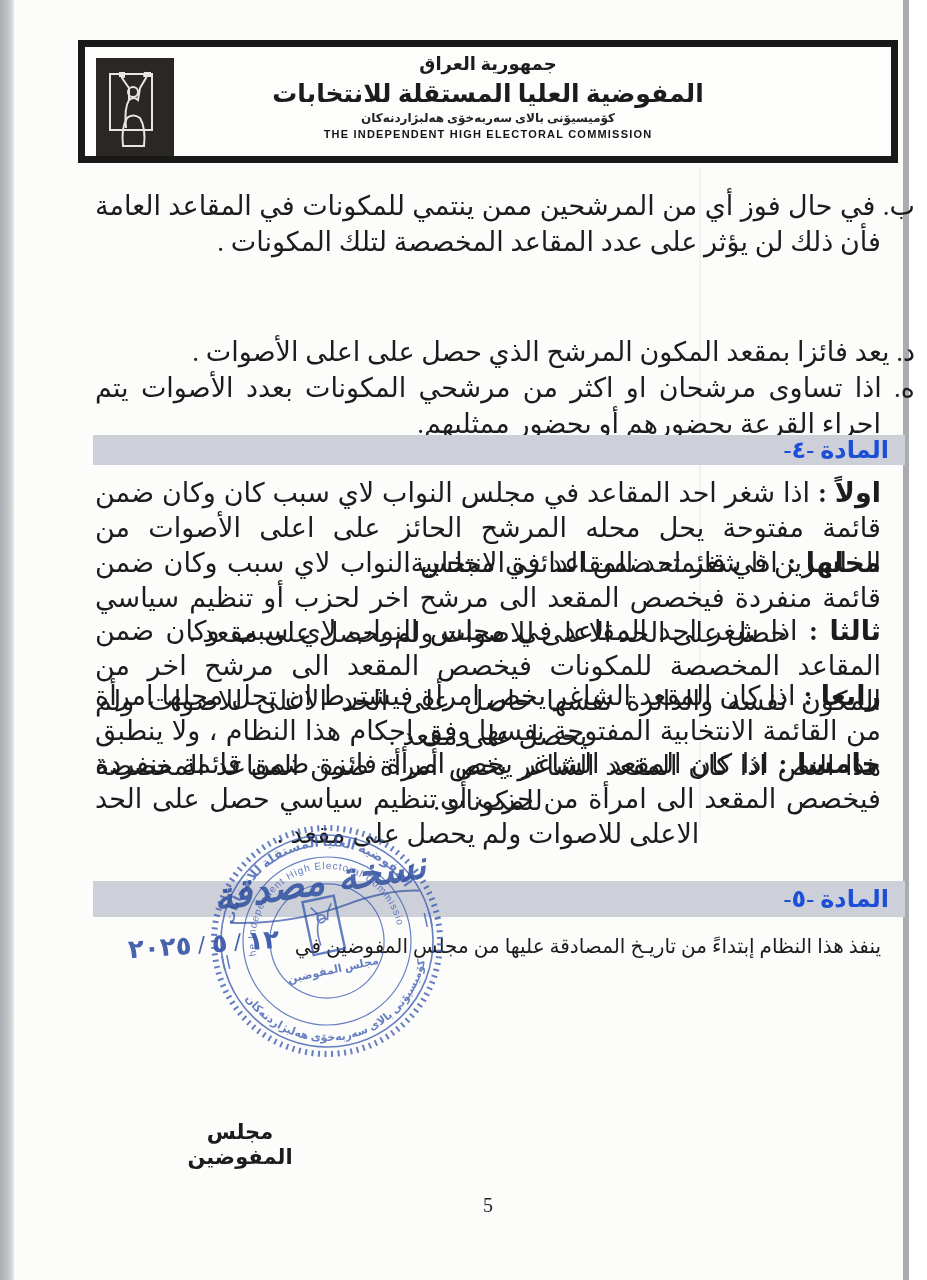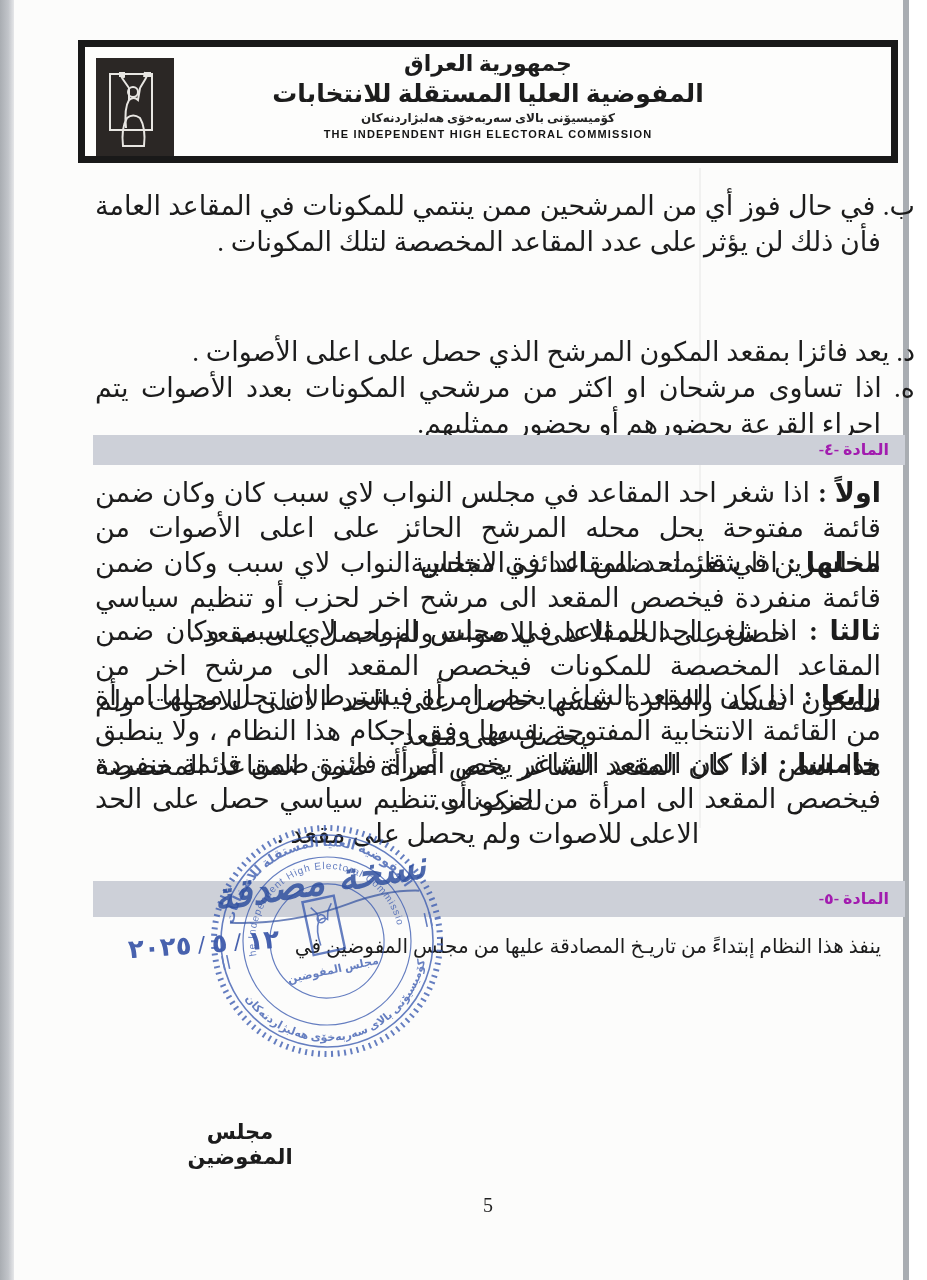--- a/index.html
+++ b/index.html
@@ -14,40 +14,40 @@
   .scan-edge-right{position:absolute;left:903px;top:0;width:6px;height:1280px;background:#a9adb2;}
   .scan-right-white{position:absolute;left:909px;top:0;width:18px;height:1280px;background:#ffffff;}
   .fold-line{position:absolute;left:699px;top:168px;width:2px;height:660px;background:rgba(110,112,118,0.08);}
 
   
   .letterhead{position:absolute;left:78px;top:40px;width:820px;height:123px;
     box-sizing:border-box;border:7px solid #191919;background:#fdfdfc;}
   .logo-box{position:absolute;left:11px;top:11px;width:78px;height:98px;background:#2b2725;}
   .logo-box svg{display:block;width:100%;height:100%;}
   .letterhead-text{position:absolute;left:0;right:0;top:3px;text-align:center;direction:rtl;}
-  .lh1{font-size:22px;font-weight:bold;line-height:28px;letter-spacing:1px;}
+  .lh1{font-size:18px;font-weight:bold;line-height:28px;letter-spacing:1px;}
   .lh2{font-size:25px;font-weight:bold;line-height:32px;}
   .lh3{font-size:12px;font-weight:bold;line-height:17px;color:#232323;}
   .lh4{font-family:"Liberation Sans","DejaVu Sans",sans-serif;font-size:11px;font-weight:bold;
        letter-spacing:1.2px;line-height:15px;color:#141414;direction:ltr;}
 
   
   .tblock{position:absolute;left:95px;width:786px;direction:rtl;
     font-size:27px;line-height:36px;text-align:justify;}
   .hang{padding-right:34px;text-indent:-34px;}
   .clause{line-height:35px;}
   .center-last{text-align-last:center;}
   .clause b{font-weight:bold;}
   .mk{letter-spacing:0;}
 
   
   .bar{position:absolute;left:93px;width:812px;height:30px;background:#cdd0d8;
     direction:rtl;text-align:right;}
-  .bar-title{display:inline-block;font-size:16px;font-weight:bold;line-height:30px;
-    padding-right:16px;color:#a21caf;}
+  .bar-title{display:inline-block;font-size:24px;font-weight:bold;line-height:30px;
+    padding-right:16px;color:#1d4ed8;}
 
   
   .a5line{position:absolute;left:95px;top:927px;width:786px;direction:rtl;
     font-size:20px;line-height:36px;text-align:right;}
   .hand-date{display:inline-block;font-size:26px;font-weight:bold;color:#3552a6;
     transform:rotate(-4deg);margin-right:10px;letter-spacing:2px;opacity:.9;}
 
   
   .stamp{position:absolute;left:208px;top:822px;width:238px;height:238px;opacity:.78;}
   .stamp svg{width:100%;height:100%;}

